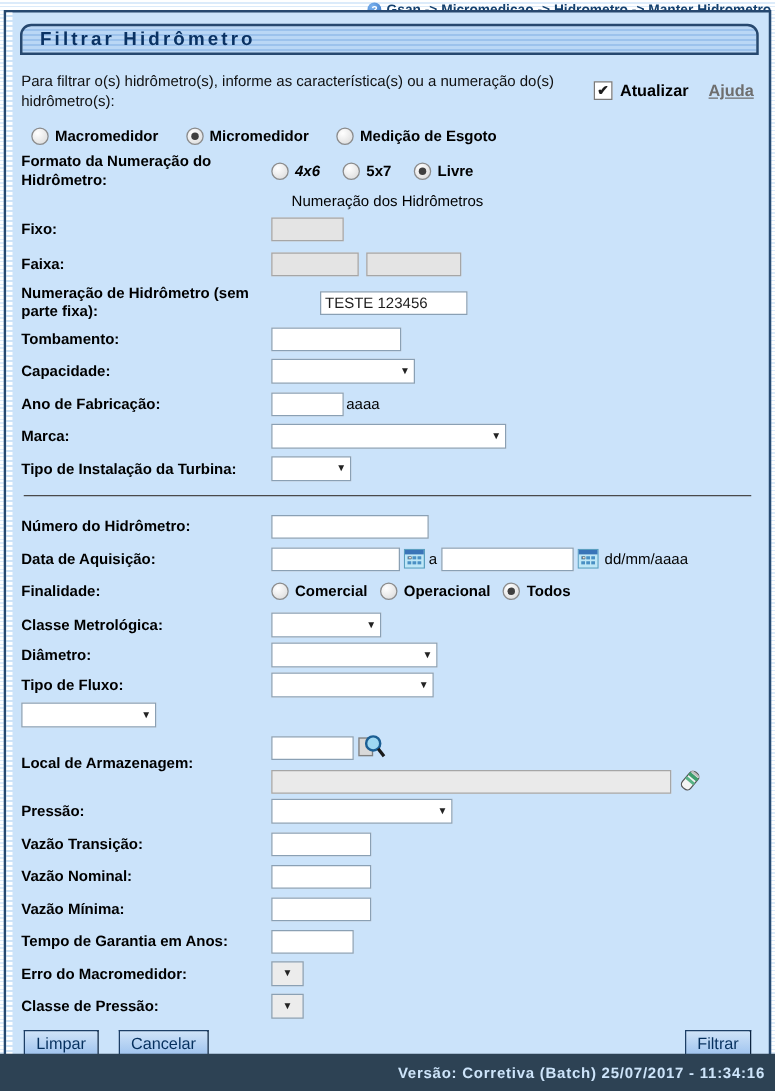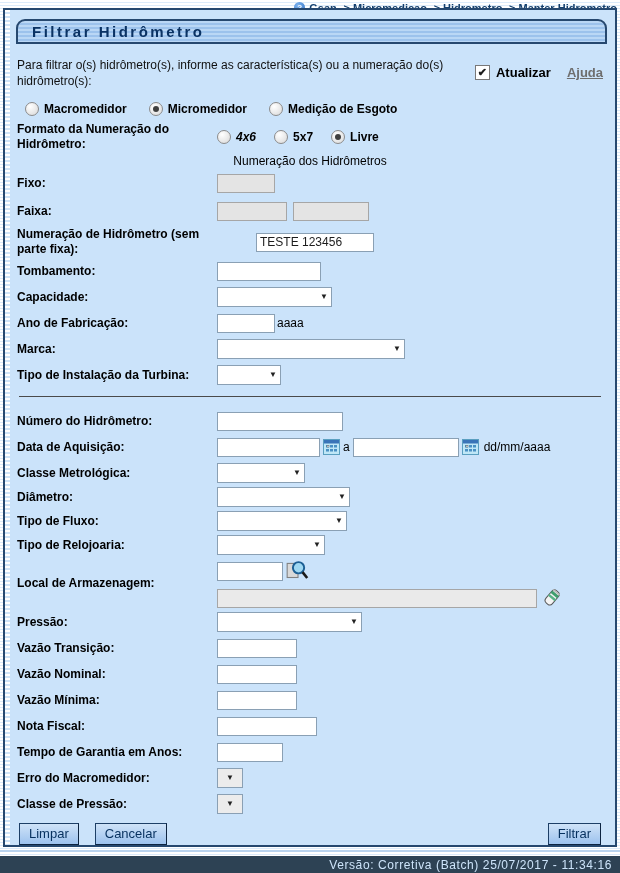--- a/index.html
+++ b/index.html
@@ -43,22 +43,22 @@
   .btn{background:linear-gradient(#cfe3f8,#9dc2ee);border:1px solid #1d3f66;border-right-color:#0d2440;border-bottom-color:#0d2440;
     color:#06305e;font-size:13px;font-family:inherit;padding:2px 9px 3px;cursor:pointer;}
   .btn + .btn{margin-left:16px;}
   .btn.right{margin-left:auto;}
   .cal{cursor:pointer;flex-shrink:0;}
   .lupa{cursor:pointer;margin-left:2px;}
   .borracha{cursor:pointer;margin-left:4px;}
   .stack{display:flex;flex-direction:column;gap:3px;}
   
   .pre-footer{position:absolute;left:0;right:0;bottom:21px;height:2px;background:#b9d3ee;}
-  .footer{position:absolute;left:0;right:0;bottom:0;height:17px;background:#2d4254;color:#cde4fa;
-    display:flex;align-items:center;justify-content:flex-end;padding-right:8px;font-size:12px;font-weight:normal;letter-spacing:0.6px;}
+  .footer{position:absolute;left:0;right:0;bottom:0;height:30px;background:#2d4254;color:#cde4fa;
+    display:flex;align-items:center;justify-content:flex-end;padding-right:8px;font-size:12px;font-weight:bold;letter-spacing:0.6px;}
 </style>
 </head>
 <body>
 
 <div class="page">
 
   <div class="crumbbar">
     <span class="help-icon">?</span>
     <span class="crumbtxt">Gsan -&gt; Micromedicao -&gt; Hidrometro -&gt; Manter Hidrometro</span>
   </div>
@@ -201,20 +201,37 @@
               <rect x="3" y="10" width="3" height="2.5"></rect>
                 <rect x="7" y="10" width="3" height="2.5"></rect>
                 <rect x="11" y="10" width="3" height="2.5"></rect>
             </g>
             <rect x="4" y="6.5" width="2" height="1.5" fill="#fff" stroke="#666" stroke-width="0.5"></rect>
           </svg>
           <span class="hint">dd/mm/aaaa</span>
         </div>
       </div>
 
+      <div class="row" style="margin-bottom:5px;">
+        <div class="lbl">Finalidade:</div>
+        <div class="ctl" style="gap:10px;">
+          <span style="display:flex;align-items:center;">
+              <span class="radio"></span>
+              <span class="rlbl">Comercial</span>
+            </span>
+          <span style="display:flex;align-items:center;">
+              <span class="radio"></span>
+              <span class="rlbl">Operacional</span>
+            </span>
+          <span style="display:flex;align-items:center;">
+              <span class="radio on"></span>
+              <span class="rlbl">Todos</span>
+            </span>
+        </div>
+      </div>
 
       <div class="row" style="margin-bottom:2px;">
         <div class="lbl">Classe Metrológica:</div>
         <div class="sel" style="width:88px;">
             <span class="arr">▼</span>
           </div>
       </div>
 
       <div class="row" style="margin-bottom:2px;">
         <div class="lbl">Diâmetro:</div>
@@ -224,21 +241,20 @@
       </div>
 
       <div class="row" style="margin-bottom:2px;">
         <div class="lbl">Tipo de Fluxo:</div>
         <div class="sel" style="width:130px;">
             <span class="arr">▼</span>
           </div>
       </div>
 
       <div class="row" style="margin-bottom:2px;">
-        <div class="lbl">Tipo de Relojoaria:</div>
         <div class="sel" style="width:108px;">
             <span class="arr">▼</span>
           </div>
       </div>
 
       <div class="row" style="min-height:46px;margin-bottom:2px;">
         <div class="lbl">Local de Armazenagem:</div>
         <div class="stack">
           <div class="ctl" style="gap:0;">
             <input class="inp" style="width: 58px;" value="">
@@ -277,24 +293,20 @@
       <div class="row">
         <div class="lbl">Vazão Nominal:</div>
         <input class="inp" style="width: 72px;" value="">
       </div>
 
       <div class="row">
         <div class="lbl">Vazão Mínima:</div>
         <input class="inp" style="width: 72px;" value="">
       </div>
 
-      <div class="row">
-        <div class="lbl">Nota Fiscal:</div>
-        <input class="inp" style="width: 92px;" value="">
-      </div>
 
       <div class="row">
         <div class="lbl">Tempo de Garantia em Anos:</div>
         <input class="inp" style="width: 58px;" value="">
       </div>
 
       <div class="row">
         <div class="lbl">Erro do Macromedidor:</div>
         <div class="sel tiny" style="width:26px;">
             <span class="arr">▼</span>

